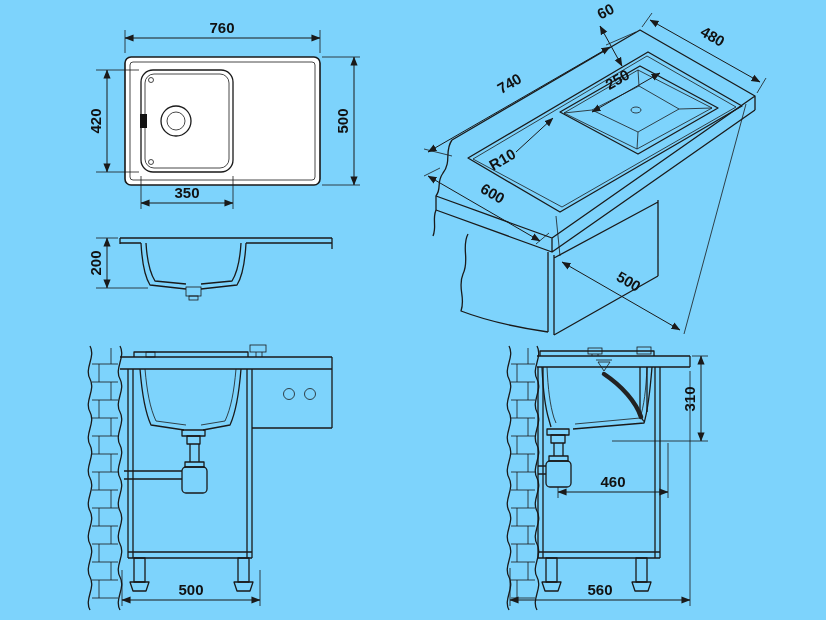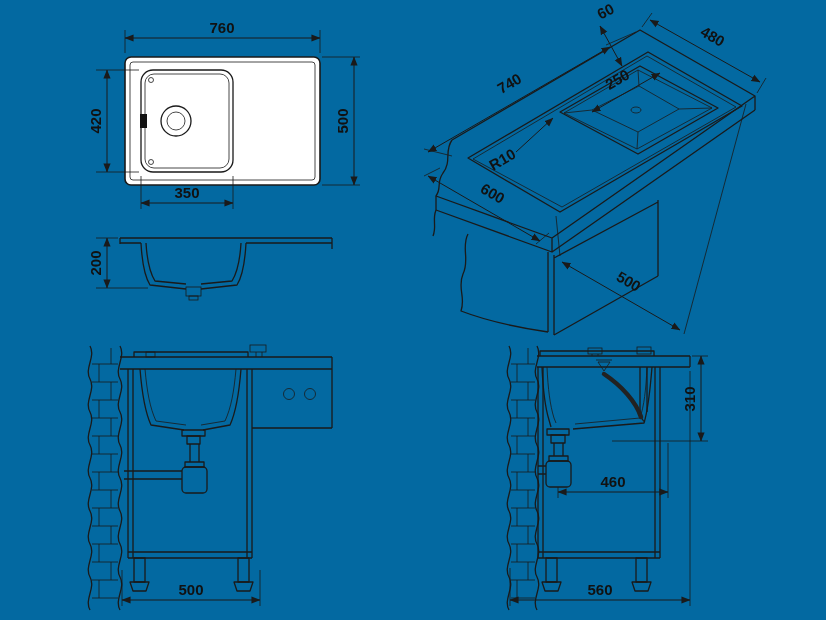--- a/index.html
+++ b/index.html
@@ -1,17 +1,17 @@
 <!DOCTYPE html>
 <html><head>
 <meta charset="utf-8">
 <title>Sink technical drawing</title>
 <style>
   html,body{margin:0;padding:0;background:#ffffff;}
-  #stage{position:relative;width:826px;height:620px;background:#0369a1;overflow:hidden;}
+  #stage{position:relative;width:826px;height:620px;background:#7dd3fc;overflow:hidden;}
   svg{display:block;}
   svg text{font-family:"Liberation Sans","DejaVu Sans",sans-serif;font-size:15px;font-weight:bold;fill:#111;text-anchor:middle;}
   .outline{fill:#ffffff;stroke:#1a1a1a;stroke-width:1.6;stroke-linejoin:round;}
   .med{fill:none;stroke:#1a1a1a;stroke-width:1.3;stroke-linejoin:round;}
   .thin{fill:none;stroke:#1a1a1a;stroke-width:0.8;}
   .thick{fill:none;stroke:#222222;stroke-width:4.5;stroke-linecap:round;}
   .ext{fill:none;stroke:#1a1a1a;stroke-width:0.8;}
   .dln{fill:none;stroke:#1a1a1a;stroke-width:1;}
   .solid{fill:#111111;stroke:none;}
 </style>

